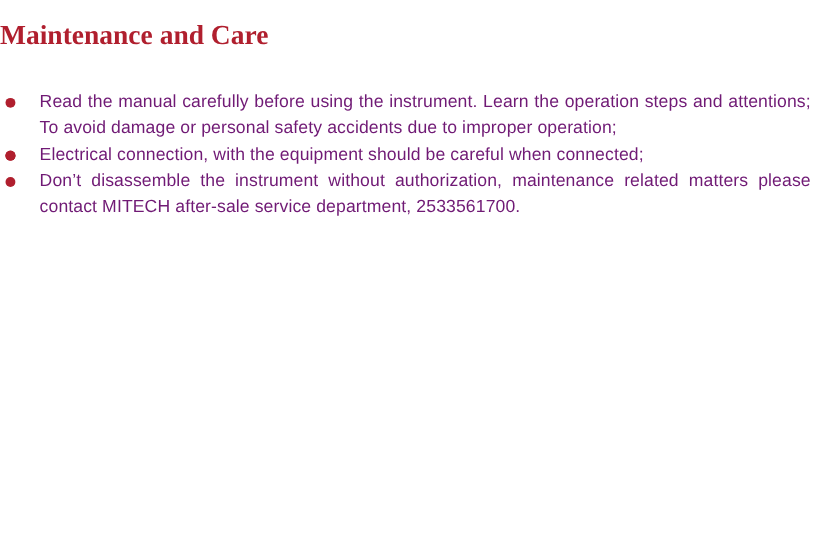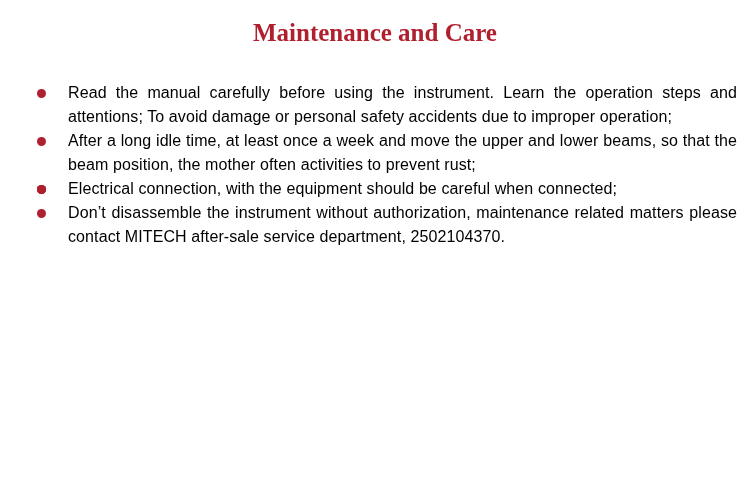--- a/index.html
+++ b/index.html
@@ -10,36 +10,36 @@
   .page {
     position: relative;
     width: 750px;
     height: 499px;
     background: #ffffff;
     overflow: hidden;
     box-sizing: border-box;
   }
   .page-title {
     margin: 18px 0 10px 0;
-    text-align: center;
+    text-align: left;
     font-family: "Liberation Serif", "DejaVu Serif", serif;
     font-weight: bold;
     font-size: 25px;
     line-height: 30px;
     color: #B01F2E;
   }
   ul.care-list {
-    margin: 33px 13px 0 68px;
+    margin: 33px 13px 0 36px;
     padding: 0;
     list-style: none;
     text-align: justify;
     font-family: "Liberation Sans", "DejaVu Sans", sans-serif;
     font-size: 16px;
     line-height: 24px;
-    color: #000000;
+    color: #701a75;
     letter-spacing: 0.1px;
   }
   ul.care-list li {
     position: relative;
     margin: 0;
     padding: 0;
   }
   .bullet-dot {
     position: absolute;
     left: -31px;
@@ -57,31 +57,27 @@
 
   <h1 class="page-title">Maintenance and Care</h1>
 
   <ul class="care-list">
     <li>
       <span class="bullet-dot"></span>
       <span>Read the manual carefully before using the instrument. Learn the operation steps and attentions; To avoid damage or personal safety accidents due to improper operation;</span>
     </li>
     <li>
       <span class="bullet-dot"></span>
-      <span>After a long idle time, at least once a week and move the upper and lower beams, so that the beam position, the mother often activities to prevent rust;</span>
-    </li>
-    <li>
-      <span class="bullet-dot"></span>
     </li>
     <li>
       <span class="bullet-dot"></span>
     </li>
     <li>
       <span class="bullet-dot"></span>
       <span>Electrical connection, with the equipment should be careful when connected;</span>
     </li>
     <li>
       <span class="bullet-dot"></span>
-      <span>Don’t disassemble the instrument without authorization, maintenance related matters please contact MITECH after-sale service department, 2502104370.</span>
+      <span>Don’t disassemble the instrument without authorization, maintenance related matters please contact MITECH after-sale service department, 2533561700.</span>
     </li>
   </ul>
 
 </div>
 
 </body></html>

